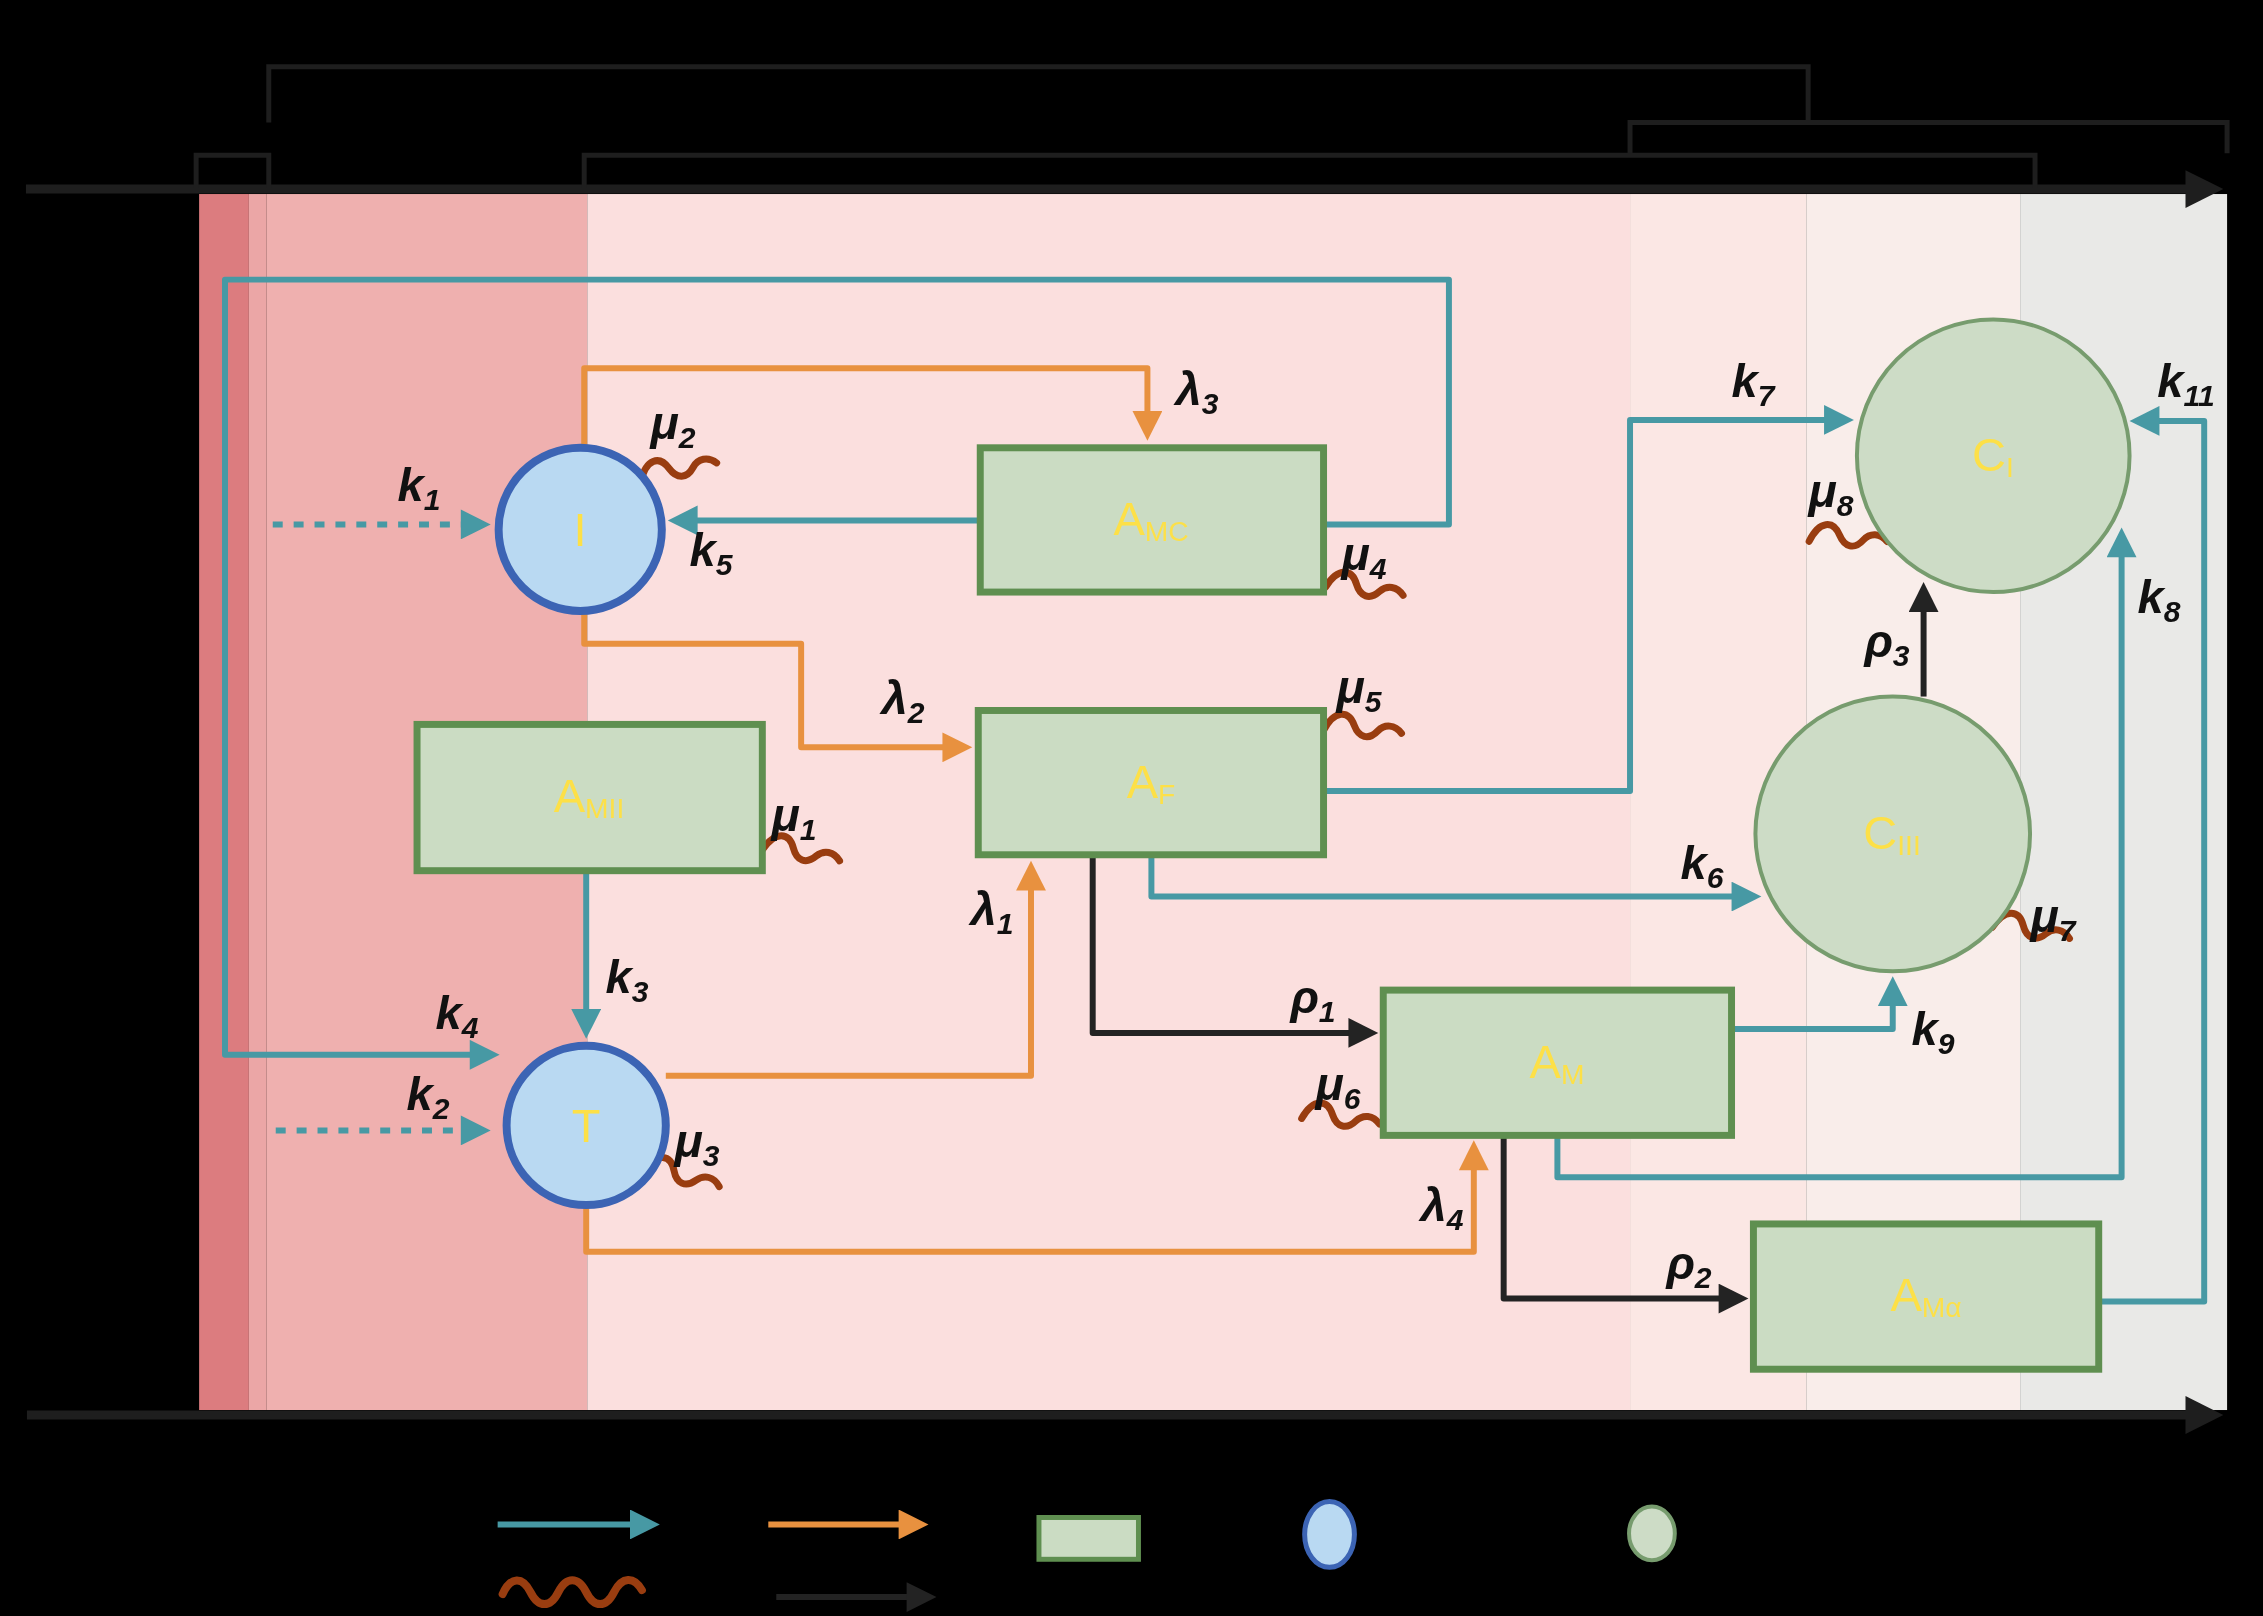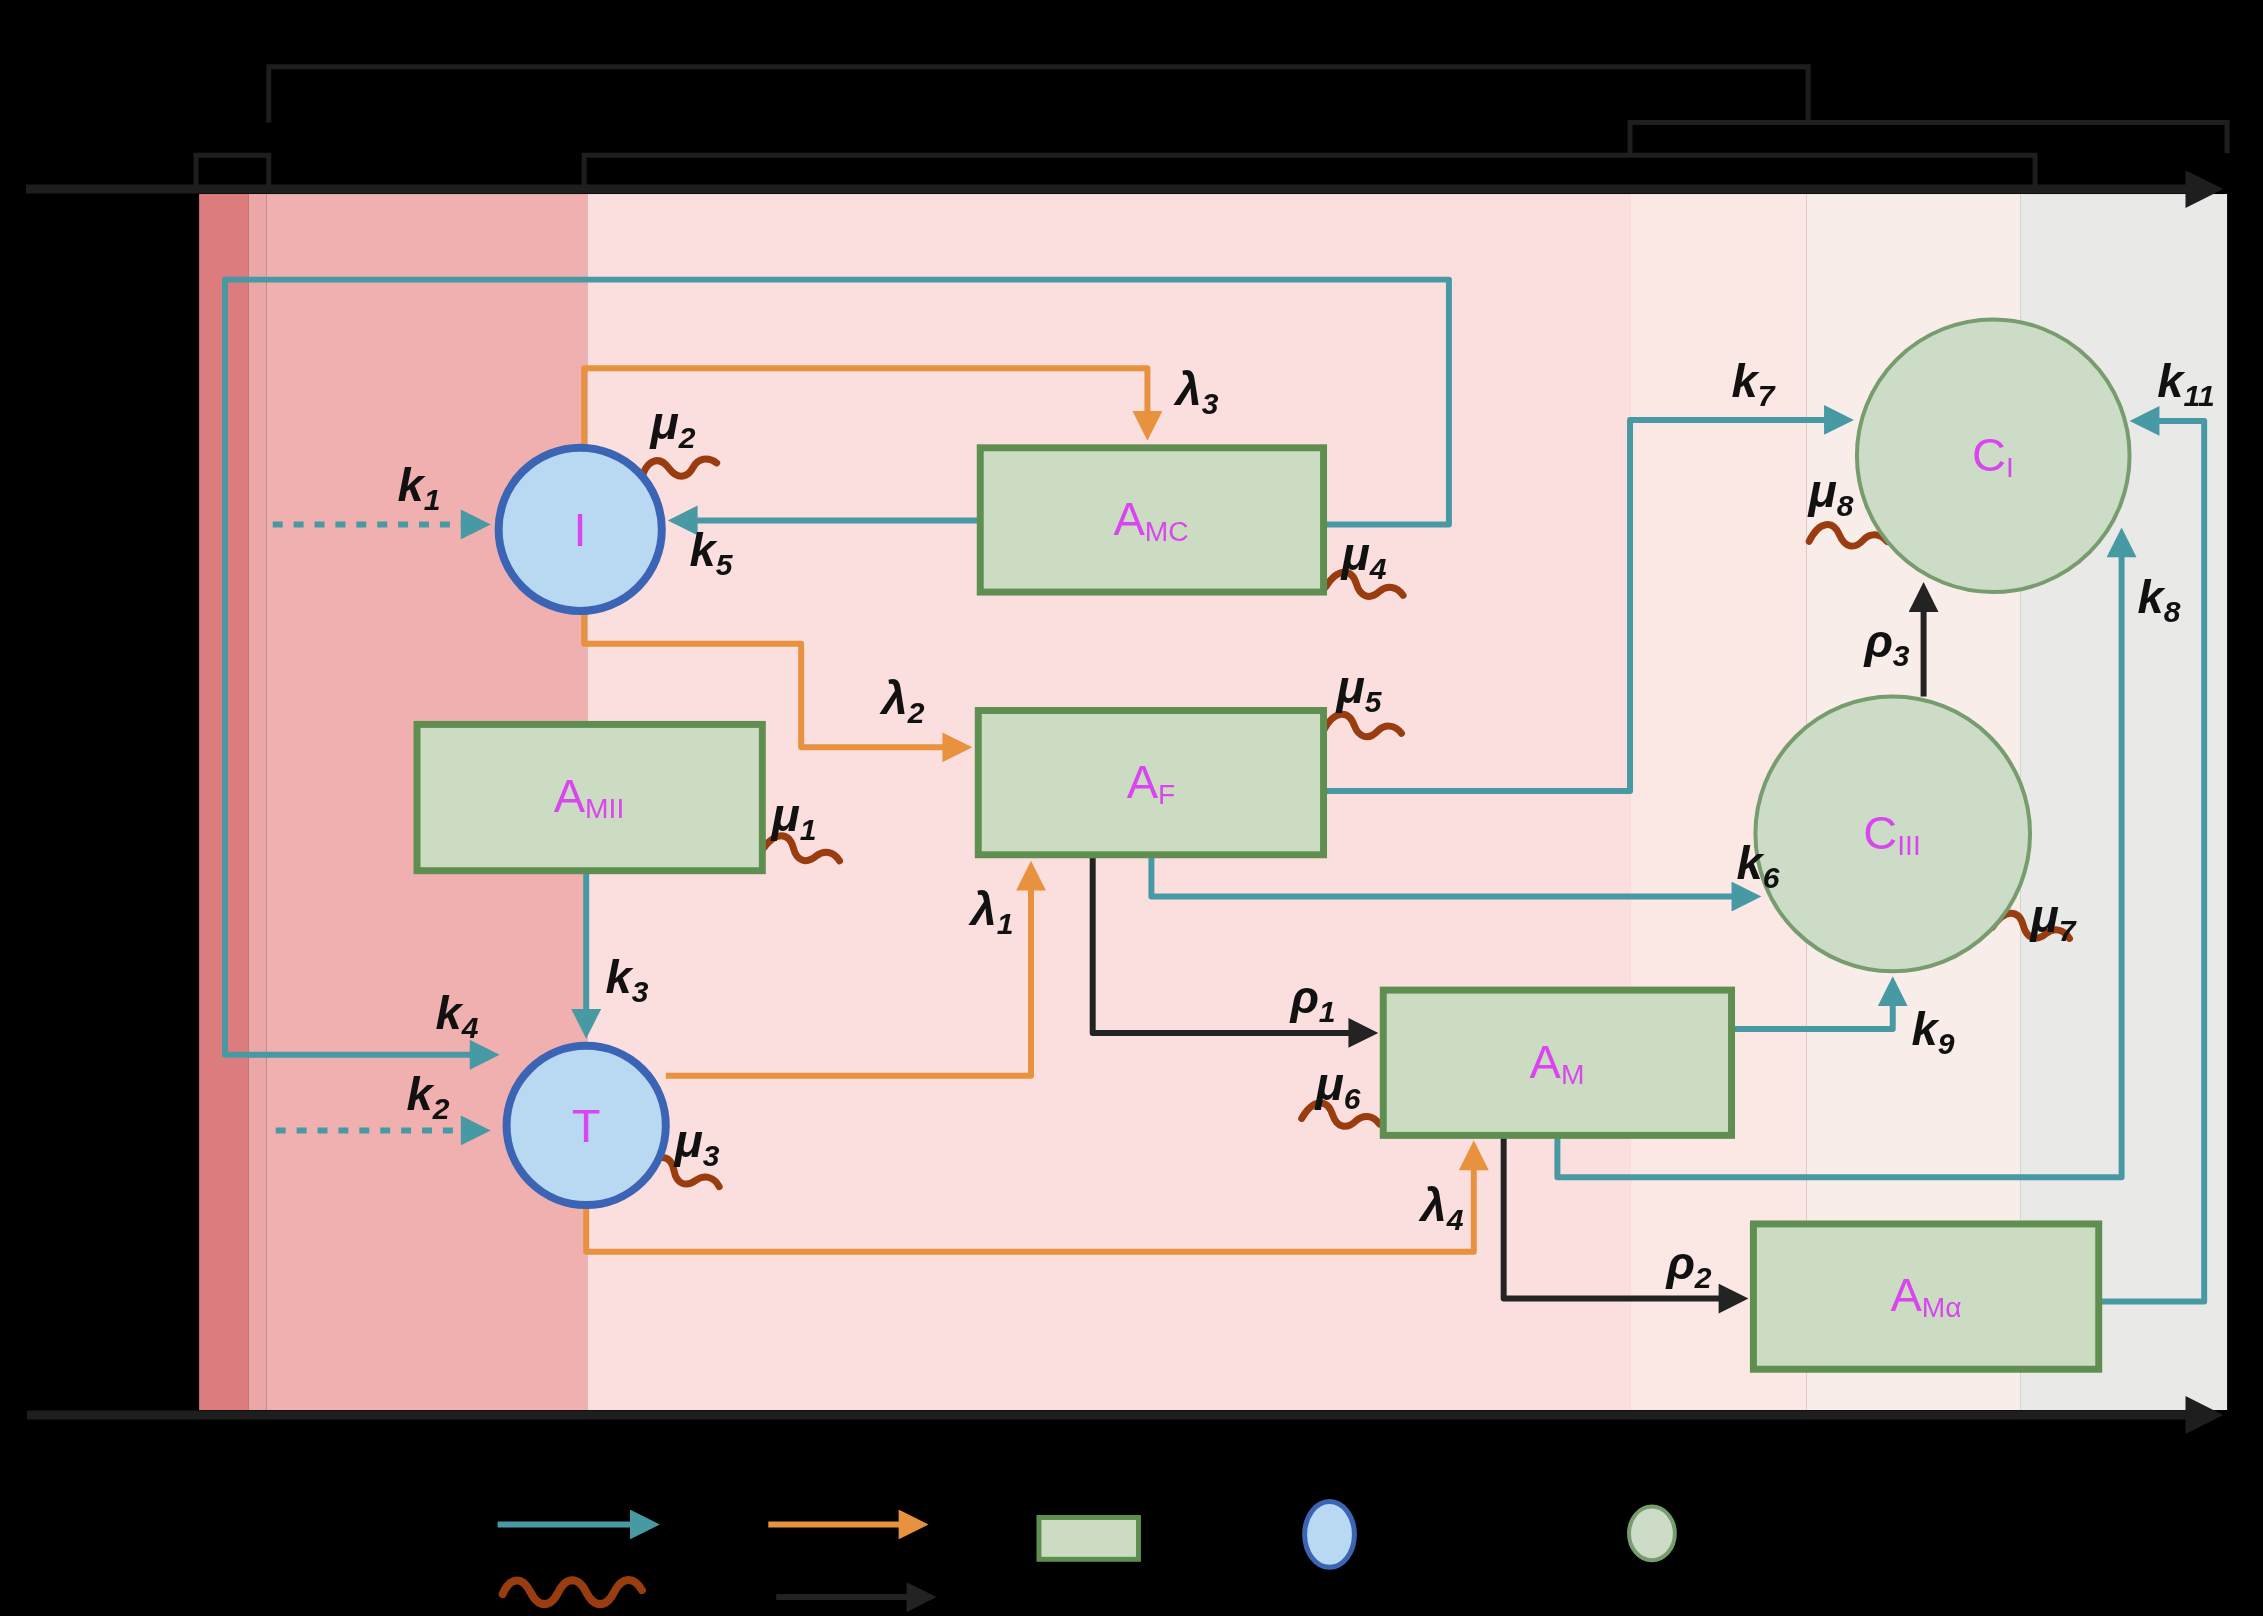--- a/index.html
+++ b/index.html
@@ -3,21 +3,21 @@
 <meta charset="utf-8">
 <style>
   html,body{margin:0;padding:0;background:#000;}
   .stage{position:relative;width:2264px;height:1617px;background:#000;overflow:hidden;
          font-family:"Liberation Sans","DejaVu Sans",sans-serif;}
   .stage svg{position:absolute;left:0;top:0;}
   .labels{position:absolute;left:0;top:0;width:100%;height:100%;pointer-events:none;}
   .lbl{position:absolute;transform:translate(-50%,-50%);color:#111;font-style:italic;
        font-size:47px;font-weight:600;white-space:nowrap;line-height:1;}
   .lbl .sub{font-size:0.64em;vertical-align:-0.28em;}
-  .node-lbl{position:absolute;transform:translate(-50%,-50%);color:#d946ef;font-size:47px;
+  .node-lbl{position:absolute;transform:translate(-50%,-50%);color:#fde047;font-size:47px;
        font-weight:500;white-space:nowrap;line-height:1;}
   .node-lbl .sub{font-size:0.6em;vertical-align:-0.22em;letter-spacing:0;}
 </style>
 </head>
 <body>
 
 <div class="stage">
   <svg width="2264" height="1617" viewBox="0 0 2275 1625">
     <defs>
       <marker id="arrTeal" viewBox="0 0 10 10" refX="1" refY="5" markerWidth="34" markerHeight="30" markerUnits="userSpaceOnUse" orient="auto">
@@ -161,21 +161,21 @@
     <div class="node-lbl" style="left:1557px;top:1063px"><span>A</span><span class="sub">M</span></div>
     <div class="node-lbl" style="left:1926px;top:1296px"><span>A</span><span class="sub">Mα</span></div>
     <div class="node-lbl" style="left:1993px;top:456px"><span>C</span><span class="sub">I</span></div>
     <div class="node-lbl" style="left:1892px;top:834px"><span>C</span><span class="sub">III</span></div>
 
     <div class="lbl" style="left:419px;top:488px"><span>k</span><span class="sub">1</span></div>
     <div class="lbl" style="left:428px;top:1097px"><span>k</span><span class="sub">2</span></div>
     <div class="lbl" style="left:627px;top:980px"><span>k</span><span class="sub">3</span></div>
     <div class="lbl" style="left:457px;top:1016px"><span>k</span><span class="sub">4</span></div>
     <div class="lbl" style="left:711px;top:553px"><span>k</span><span class="sub">5</span></div>
-    <div class="lbl" style="left:1758px;top:866px"><span>k</span><span class="sub">6</span></div>
+    <div class="lbl" style="left:1702px;top:866px"><span>k</span><span class="sub">6</span></div>
     <div class="lbl" style="left:1753px;top:384px"><span>k</span><span class="sub">7</span></div>
     <div class="lbl" style="left:2159px;top:600px"><span>k</span><span class="sub">8</span></div>
     <div class="lbl" style="left:1933px;top:1032px"><span>k</span><span class="sub">9</span></div>
     <div class="lbl" style="left:2186px;top:384px"><span>k</span><span class="sub">11</span></div>
 
     <div class="lbl" style="left:992px;top:912px"><span>λ</span><span class="sub">1</span></div>
     <div class="lbl" style="left:903px;top:701px"><span>λ</span><span class="sub">2</span></div>
     <div class="lbl" style="left:1197px;top:392px"><span>λ</span><span class="sub">3</span></div>
     <div class="lbl" style="left:1442px;top:1208px"><span>λ</span><span class="sub">4</span></div>
 

